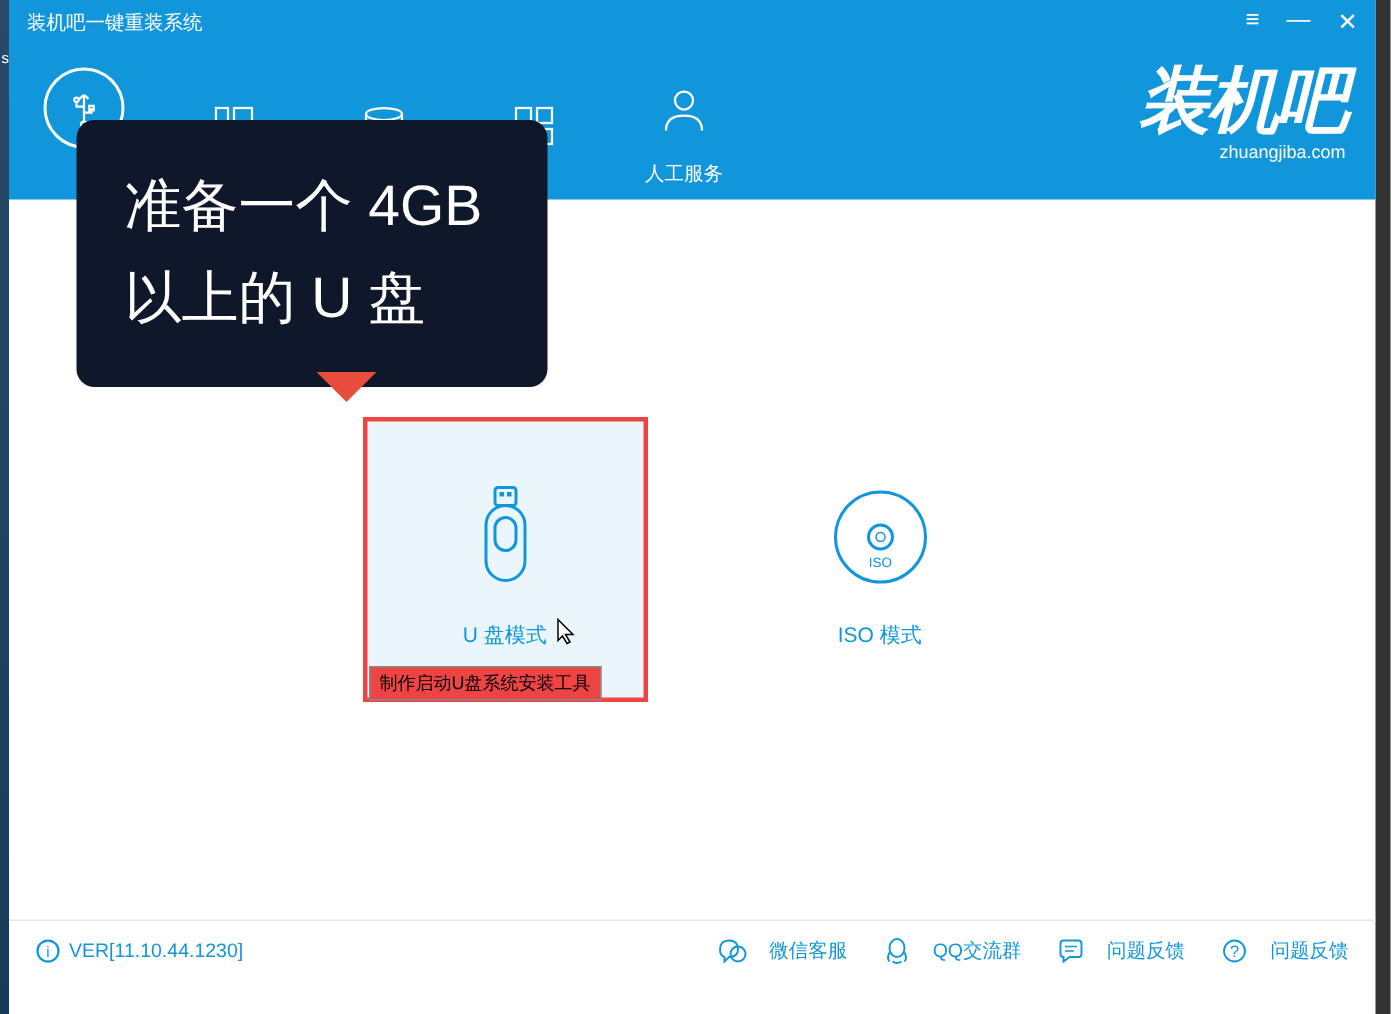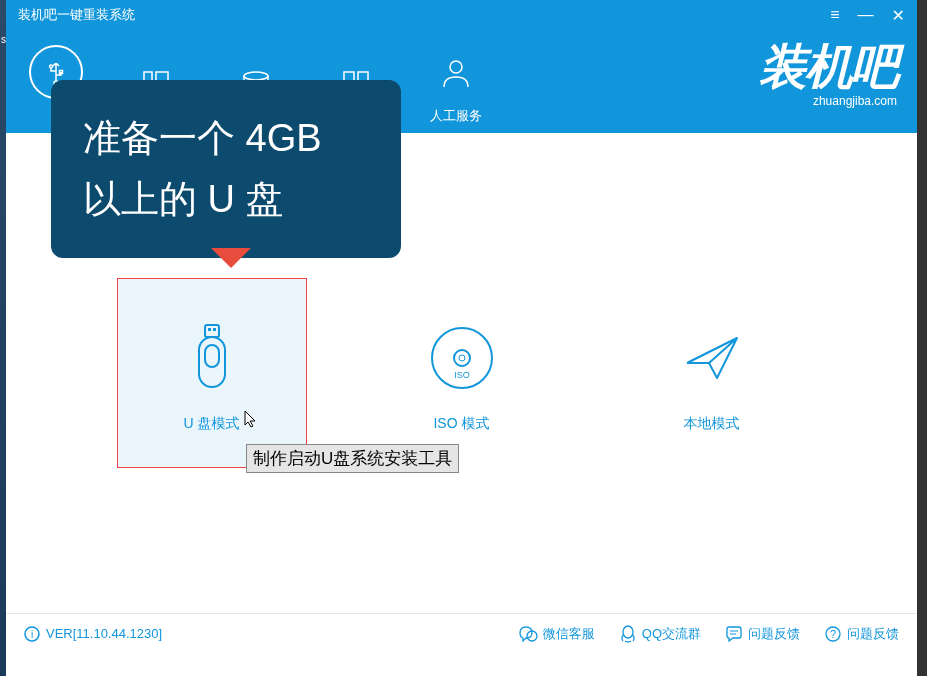--- a/index.html
+++ b/index.html
@@ -18,39 +18,39 @@
     .nav-tab.active { position: relative; }
     .nav-tab.active::before { content: ''; position: absolute; top: 5px; left: 50%; transform: translateX(-50%); width: 50px; height: 50px; border: 2px solid #fff; border-radius: 50%; }
     .nav-icon { height: 60px; display: flex; align-items: center; justify-content: center; }
     .nav-label { font-size: 13px; margin-top: 4px; }
     
     .logo { position: absolute; right: 20px; top: 35px; text-align: right; color: #fff; margin-left: 22px; }
     .logo-text { font-size: 48px; font-weight: bold; font-style: italic; letter-spacing: -2px; }
     .logo-url { font-size: 12px; margin-top: -5px; }
     
     
-    .tooltip-bubble { position: absolute; left: 45px; top: 80px; width: 350px; background: #0c4a6e; border-radius: 12px; padding: 28px 32px; z-index: 10; }
+    .tooltip-bubble { position: absolute; left: 45px; top: 80px; width: 314px; background: #0f172a; border-radius: 12px; padding: 28px 32px; z-index: 10; }
     .tooltip-bubble::after { content: ''; position: absolute; bottom: -30px; left: 160px; border: 20px solid transparent; border-top-color: #e74c3c; }
     .tooltip-text { color: #fff; font-size: 38px; line-height: 1.6; }
     
     
     .main-area { height: 480px; display: flex; align-items: center; justify-content: center; gap: 60px; }
     .mode-card { width: 190px; height: 190px; display: flex; flex-direction: column; align-items: center; justify-content: center; cursor: pointer; position: relative; }
-    .mode-card.selected { background: #eaf6fc; border: 1px solid #ef4444; }
+    .mode-card.selected { background: #eaf6fc; border: 3px solid #ef4444; }
     .mode-icon { height: 90px; display: flex; align-items: center; justify-content: center; }
     .mode-label { color: #1296db; font-size: 14px; margin-top: 12px; }
     .cursor-icon { position: absolute; left: 125px; top: 130px; }
     
-    .mini-tooltip { position: absolute; left: 240px; top: 444px; background: #e5e5e5; border: 1px solid #888; padding: 2px 6px; font-size: 17px; z-index: 5; }
+    .mini-tooltip { position: absolute; left: 240px; top: 444px; background: #ef4444; border: 1px solid #888; padding: 2px 6px; font-size: 12px; z-index: 5; }
     
     
     .footer { height: 40px; border-top: 1px solid #e5e5e5; display: flex; align-items: center; padding: 0 18px; }
     .version { display: flex; align-items: center; gap: 6px; color: #1296db; font-size: 13px; }
     .footer-links { margin-left: auto; display: flex; gap: 24px; }
-    .footer-link { display: flex; align-items: center; gap: 5px; color: #1296db; font-size: 13px; cursor: pointer; }
+    .footer-link { display: flex; align-items: center; gap: 15px; color: #1296db; font-size: 13px; cursor: pointer; }
     
     
     .left-edge { position: absolute; left: 0; top: 0; width: 16px; height: 676px; background: linear-gradient(#2a4a6a, #1a3a5a); }
     .left-edge::before { content: 'st'; color: #fff; font-size: 10px; position: absolute; top: 34px; left: 1px; }
   </style>
 </head>
 <body>
 
 <div class="left-edge"></div>
 
@@ -148,28 +148,20 @@
         <svg width="70" height="70">
           <circle cx="35" cy="35" r="30" fill="none" stroke="#1296db" stroke-width="2"></circle>
           <circle cx="35" cy="35" r="8" fill="none" stroke="#1296db" stroke-width="2"></circle>
           <circle cx="35" cy="35" r="3" fill="none" stroke="#1296db" stroke-width="1"></circle>
           <text x="35" y="55" text-anchor="middle" font-size="9" fill="#1296db">ISO</text>
         </svg>
       </div>
       <span class="mode-label">ISO 模式</span>
     </div>
 
-    <div class="mode-card">
-      <div class="mode-icon">
-        <svg width="70" height="70">
-          <path d="M10 40 L60 15 L40 55 L32 40 L10 40 M32 40 L60 15" fill="none" stroke="#1296db" stroke-width="2" stroke-linejoin="round"></path>
-        </svg>
-      </div>
-      <span class="mode-label">本地模式</span>
-    </div>
   </div>
 
   <div class="mini-tooltip">制作启动U盘系统安装工具</div>
 
   <div class="footer">
     <div class="version">
       <svg width="16" height="16">
         <circle cx="8" cy="8" r="7" fill="none" stroke="#1296db" stroke-width="1.5"></circle>
         <text x="8" y="12" text-anchor="middle" font-size="10" fill="#1296db">i</text>
       </svg>

